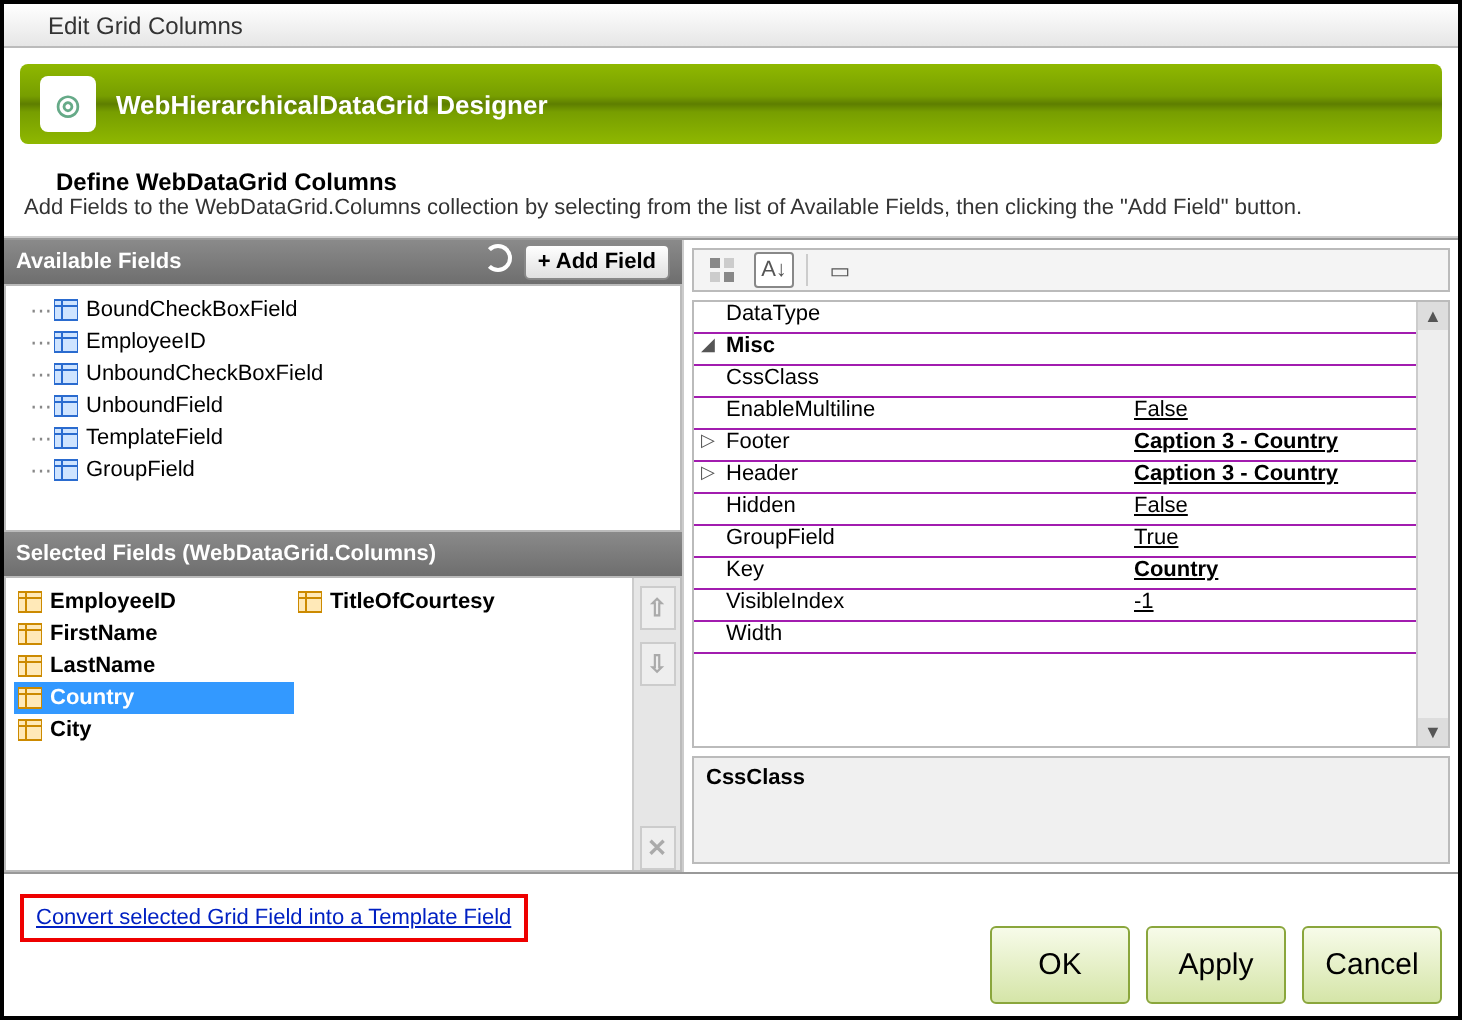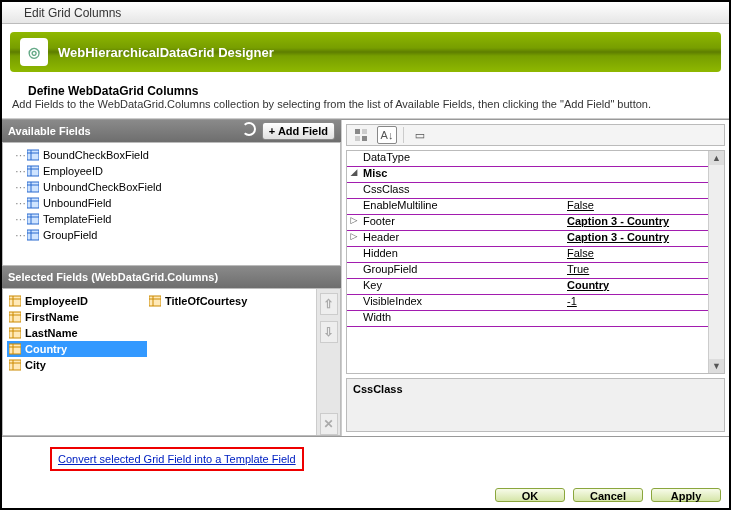--- a/index.html
+++ b/index.html
@@ -134,32 +134,32 @@
   .prop-val.bold { font-weight: bold; }
   .prop-desc {
     height: 54px; border: 1px solid #bbb; padding: 4px 6px;
     background: #f0f0f0;
   }
   .prop-desc .pd-name { font-weight: bold; font-size: 11px; }
   .link-row {
     padding: 10px 8px 0 8px;
   }
   .link-box {
-    border: 2px solid #e00; padding: 4px 6px; display: inline-block; margin-left: 40px;
+    border: 2px solid #e00; padding: 4px 6px; display: inline-block;
   }
   .link-box a { color: #0020c2; text-decoration: underline; font-size:11px; cursor:pointer;}
   .footer {
     position: absolute; bottom: 8px; right: 10px;
     display: flex; gap: 8px;
   }
   .dlg-btn {
-    min-width: 70px; height: 14px;
+    min-width: 70px; height: 39px;
     background: linear-gradient(to bottom,#f7fbe9,#d5e5a8);
     border: 1px solid #8aa63c; border-radius: 3px;
-    font-size: 11px; cursor: pointer; font-weight: bold;
+    font-size: 15px; cursor: pointer;
   }
 </style>
 </head>
 <body>
 
 <div class="titlebar">
   <span>Edit Grid Columns</span>
 </div>
 
 <div class="designer-banner">
@@ -400,15 +400,15 @@
 </div>
 
 <div class="link-row">
   <div class="link-box">
     <a>Convert selected Grid Field into a Template Field</a>
   </div>
 </div>
 
 <div class="footer">
   <button class="dlg-btn">OK</button>
+  <button class="dlg-btn">Apply</button>
   <button class="dlg-btn">Cancel</button>
-  <button class="dlg-btn">Apply</button>
 </div>
 
 </body></html>

